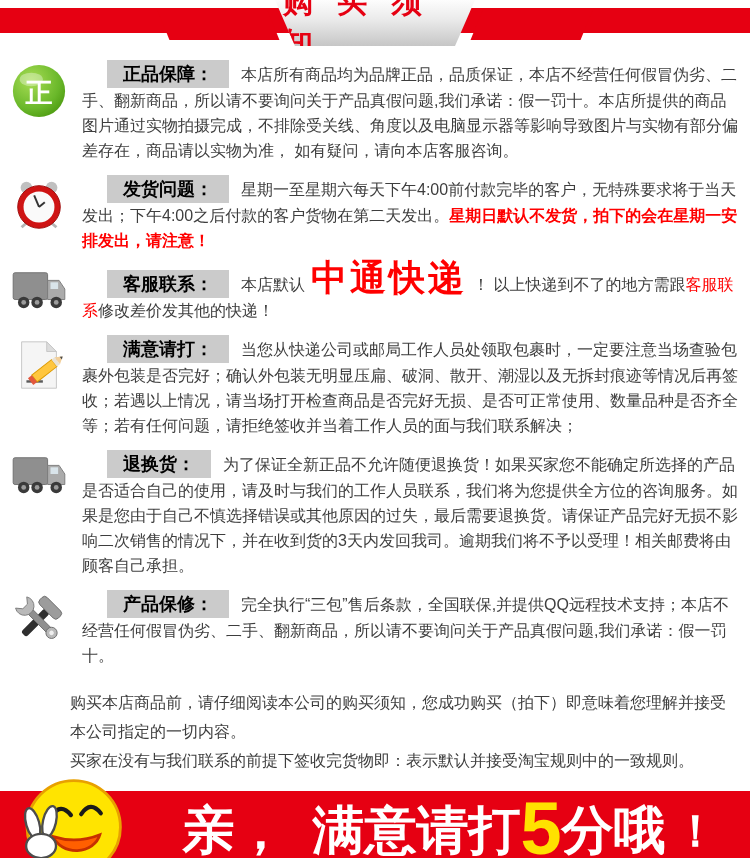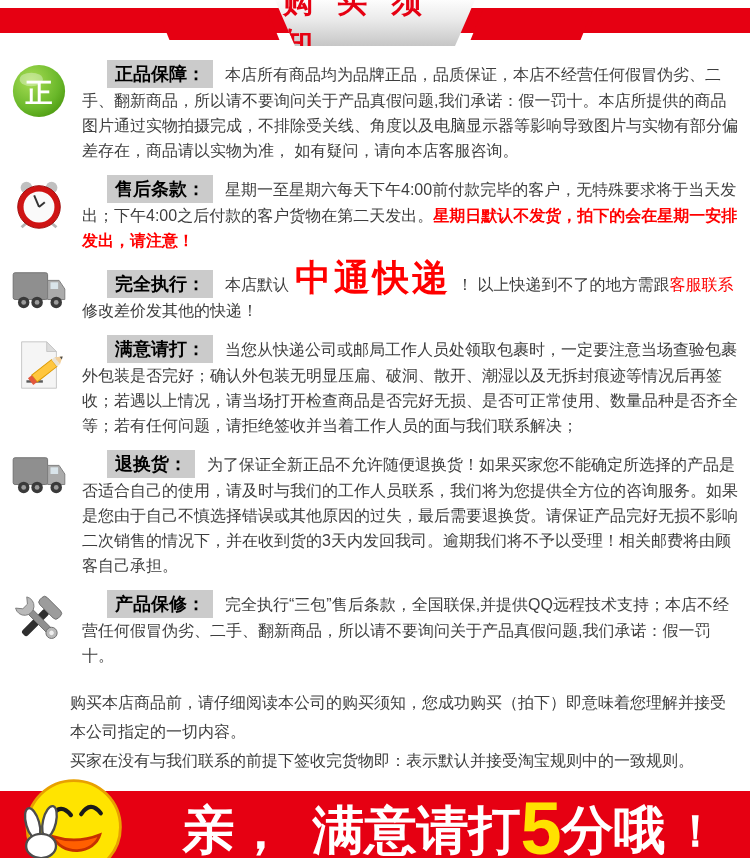--- a/index.html
+++ b/index.html
@@ -29,21 +29,21 @@
     color:var(--red);font-weight:bold;font-size:30px;letter-spacing:8px;padding-left:8px;
   }
   
   .sections{padding:10px 8px 0 10px;}
   .section{display:flex;margin-bottom:12px;}
   .icon-col{flex:none;width:72px;padding-top:2px;}
   .content{flex:1;font-size:16px;line-height:25px;color:var(--txt);}
   .content p{margin:0;text-indent:25px;}
   .label{
     display:inline-block;text-indent:0;background:var(--label-bg);color:#000;
-    font-weight:bold;font-size:18px;line-height:24px;padding:2px 8px;margin-right:12px;
+    font-weight:bold;font-size:18px;line-height:24px;padding:2px 16px;margin-right:12px;
   }
   .red-note{color:var(--bright-red);font-weight:bold;}
   .red-inline{color:var(--bright-red);font-family:Liberation Serif, serif;}
   .big-red{color:var(--bright-red);font-weight:bold;font-size:36px;letter-spacing:3px;margin:0 6px;}
   .footer-notes{margin:20px 8px 0 60px;font-size:16px;line-height:29px;color:var(--txt);}
   .footer-notes p{margin:0;}
   
   .rate-banner{position:relative;height:80px;background:var(--red);margin-top:16px;}
   .smiley{position:absolute;left:14px;top:-16px;}
   .heart{position:absolute;left:30px;top:66px;}
@@ -110,42 +110,42 @@
           <line x1="12" y1="52" x2="20" y2="45" stroke="#b5b5b5" stroke-width="3"></line>
           <line x1="48" y1="52" x2="40" y2="45" stroke="#b5b5b5" stroke-width="3"></line>
           <circle cx="30" cy="31" r="22" fill="#cf1414" stroke="#9e0c0c" stroke-width="1"></circle>
           <circle cx="30" cy="31" r="16" fill="#fafafa"></circle>
           <line x1="30" y1="31" x2="25" y2="19" stroke="#333" stroke-width="2"></line>
           <line x1="30" y1="31" x2="36" y2="26" stroke="#333" stroke-width="2"></line>
         </svg>
       </div>
       <div class="content">
         <p>
-          <span class="label">售后条款：</span><span>星期一至星期六每天下午4:00前付款完毕的客户，无特殊要求将于当天发出；下午4:00之后付款的客户货物在第二天发出。</span><span class="red-note">星期日默认不发货，拍下的会在星期一安排发出，请注意！</span>
+          <span class="label">发货问题：</span><span>星期一至星期六每天下午4:00前付款完毕的客户，无特殊要求将于当天发出；下午4:00之后付款的客户货物在第二天发出。</span><span class="red-note">星期日默认不发货，拍下的会在星期一安排发出，请注意！</span>
         </p>
       </div>
     </div>
 
     <div class="section">
       <div class="icon-col">
         <svg width="58" height="44" viewBox="0 0 60 46">
           <rect x="3" y="6" width="36" height="28" rx="2" fill="#8f8f8f" stroke="#6f6f6f"></rect>
           <path d="M39,14 h12 l6,9 v11 h-18 z" fill="#ababab" stroke="#7d7d7d"></path>
           <rect x="42" y="16" width="8" height="7" fill="#d9e4ea"></rect>
           <circle cx="14" cy="37" r="6" fill="#3a3a3a"></circle>
             <circle cx="14" cy="37" r="2.5" fill="#9c9c9c"></circle>
           <circle cx="28" cy="37" r="6" fill="#3a3a3a"></circle>
             <circle cx="28" cy="37" r="2.5" fill="#9c9c9c"></circle>
           <circle cx="48" cy="37" r="6" fill="#3a3a3a"></circle>
             <circle cx="48" cy="37" r="2.5" fill="#9c9c9c"></circle>
         </svg>
       </div>
       <div class="content">
         <p>
-          <span class="label">完全执行：</span><span>本店默认</span><span class="big-red">中通快递</span><span>！ 以上快递到不了的地方需跟</span><span class="red-inline">客服联系</span><span>修改差价发其他的快递！</span>
+          <span class="label">客服联系：</span><span>本店默认</span><span class="big-red">中通快递</span><span>！ 以上快递到不了的地方需跟</span><span class="red-inline">客服联系</span><span>修改差价发其他的快递！</span>
         </p>
       </div>
     </div>
 
     <div class="section">
       <div class="icon-col">
         <svg width="58" height="58" viewBox="0 0 60 60">
           <path d="M12,5 h26 l10,10 v38 h-36 z" fill="#f5f5f5" stroke="#c6c6c6"></path>
           <path d="M38,5 l10,10 h-10 z" fill="#dcdcdc" stroke="#c6c6c6"></path>
           <line x1="17" y1="46" x2="34" y2="46" stroke="#5a5a5a" stroke-width="2.5"></line>

